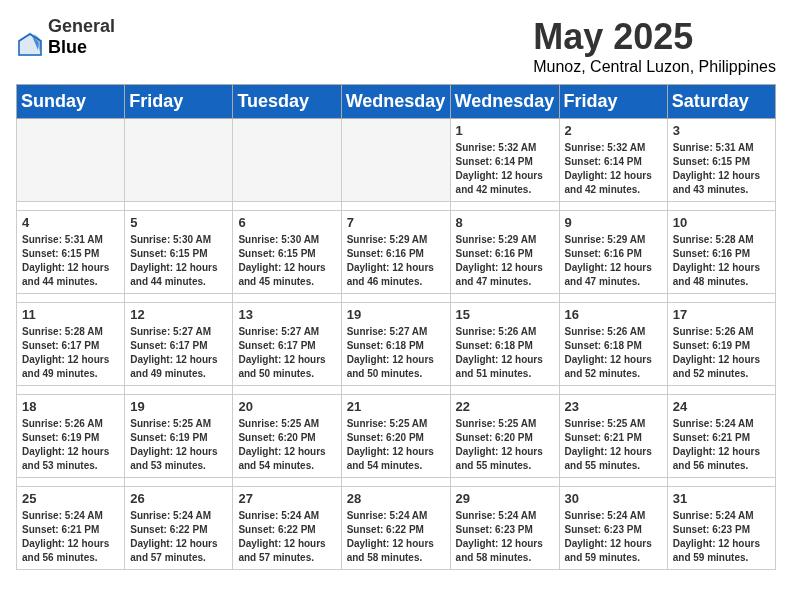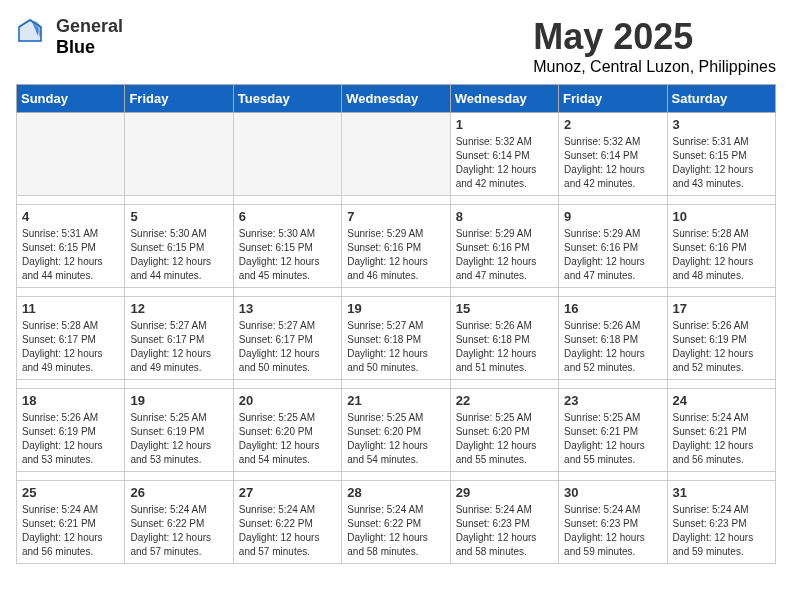--- a/index.html
+++ b/index.html
@@ -11,40 +11,40 @@
       padding: 16px;
     }
     .header-area {
       display: flex;
       justify-content: space-between;
       align-items: flex-start;
       margin-bottom: 8px;
     }
     .logo {
       display: flex;
-      align-items: flex-start;
-      gap: 12px;
+      align-items: flex-end;
+      gap: 4px;
     }
     .logo-text-general { font-size: 18px; font-weight: bold; color: #333; }
     .logo-text-blue { font-size: 18px; font-weight: bold; color: #000000; }
     .logo-icon {
       width: 28px; height: 28px;
     }
     .title-area { text-align: left; }
     .main-title { font-size: 36px; font-weight: bold; color: #333; }
     .subtitle { font-size: 16px; color: #000000; }
 
     .calendar {
       width: 100%;
       border-collapse: collapse;
     }
     .calendar thead tr th {
       background-color: #1565c0;
       color: #fff;
-      font-size: 13px;
+      font-size: 18px;
       font-weight: bold;
       padding: 6px 4px;
       text-align: left;
       border: 1px solid #aaa;
     }
     .calendar tbody tr td {
       vertical-align: top;
       border: 1px solid #ccc;
       padding: 4px 5px;
       width: 108px;
@@ -59,20 +59,21 @@
     .day-number {
       font-size: 13px;
       font-weight: bold;
       color: #333;
       margin-bottom: 3px;
     }
     .day-info {
       font-size: 10px;
       line-height: 1.4;
       color: #333;
+      font-weight: bold;
     }
     .row-separator td {
       height: 6px;
       background: #e8e8e8;
       border: 1px solid #ccc;
       padding: 0;
     }
   </style>
 </head>
 <body>

